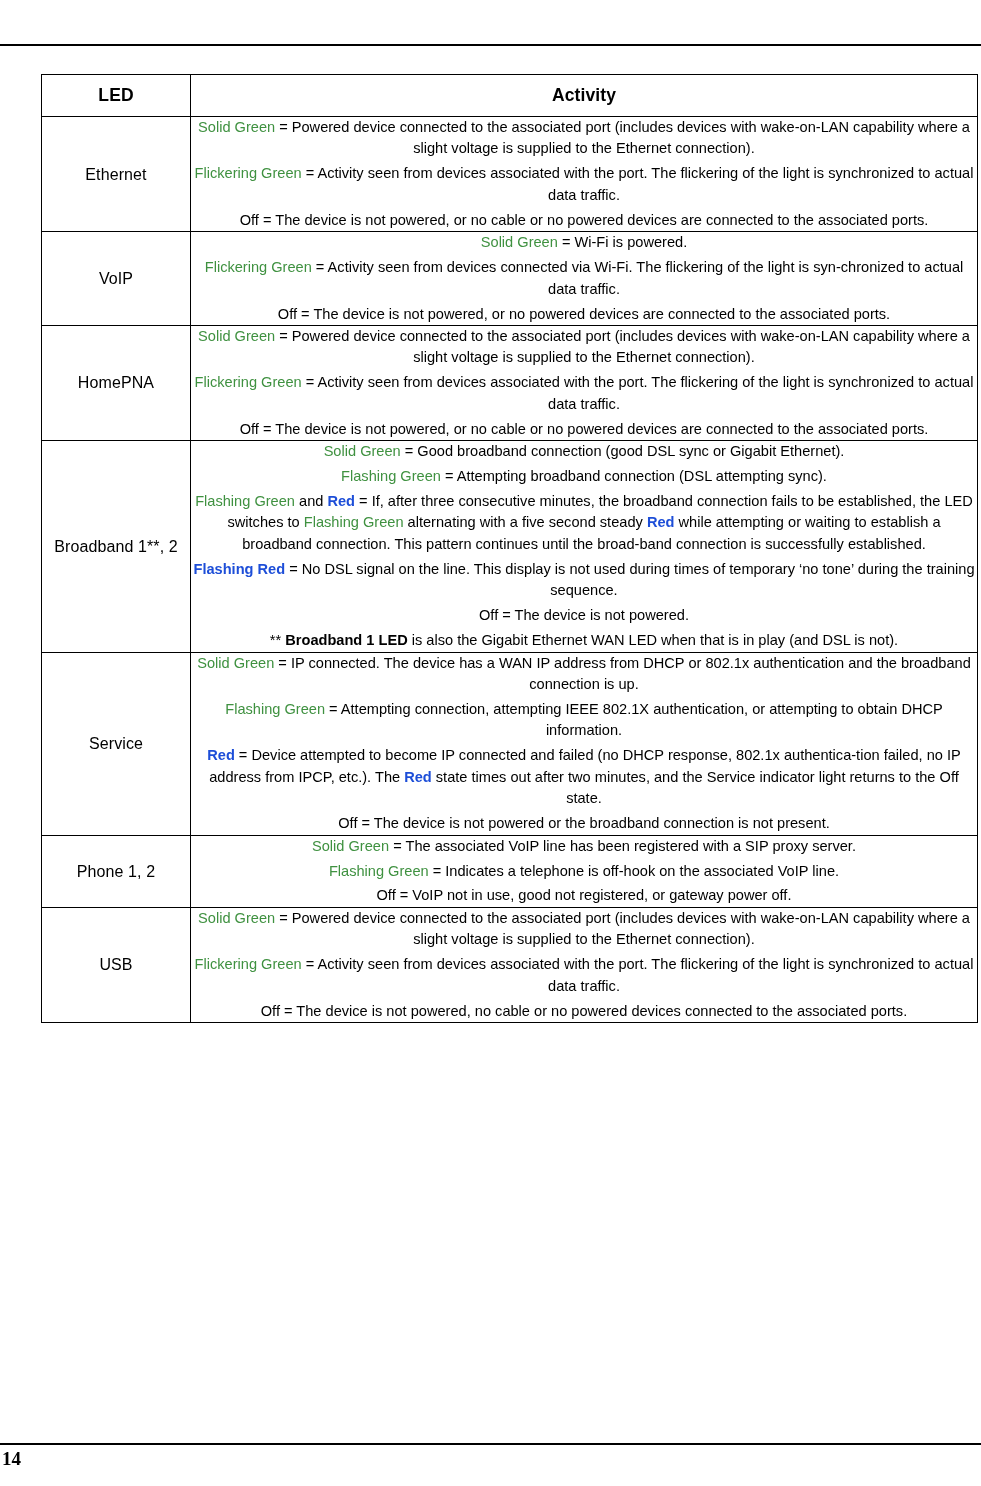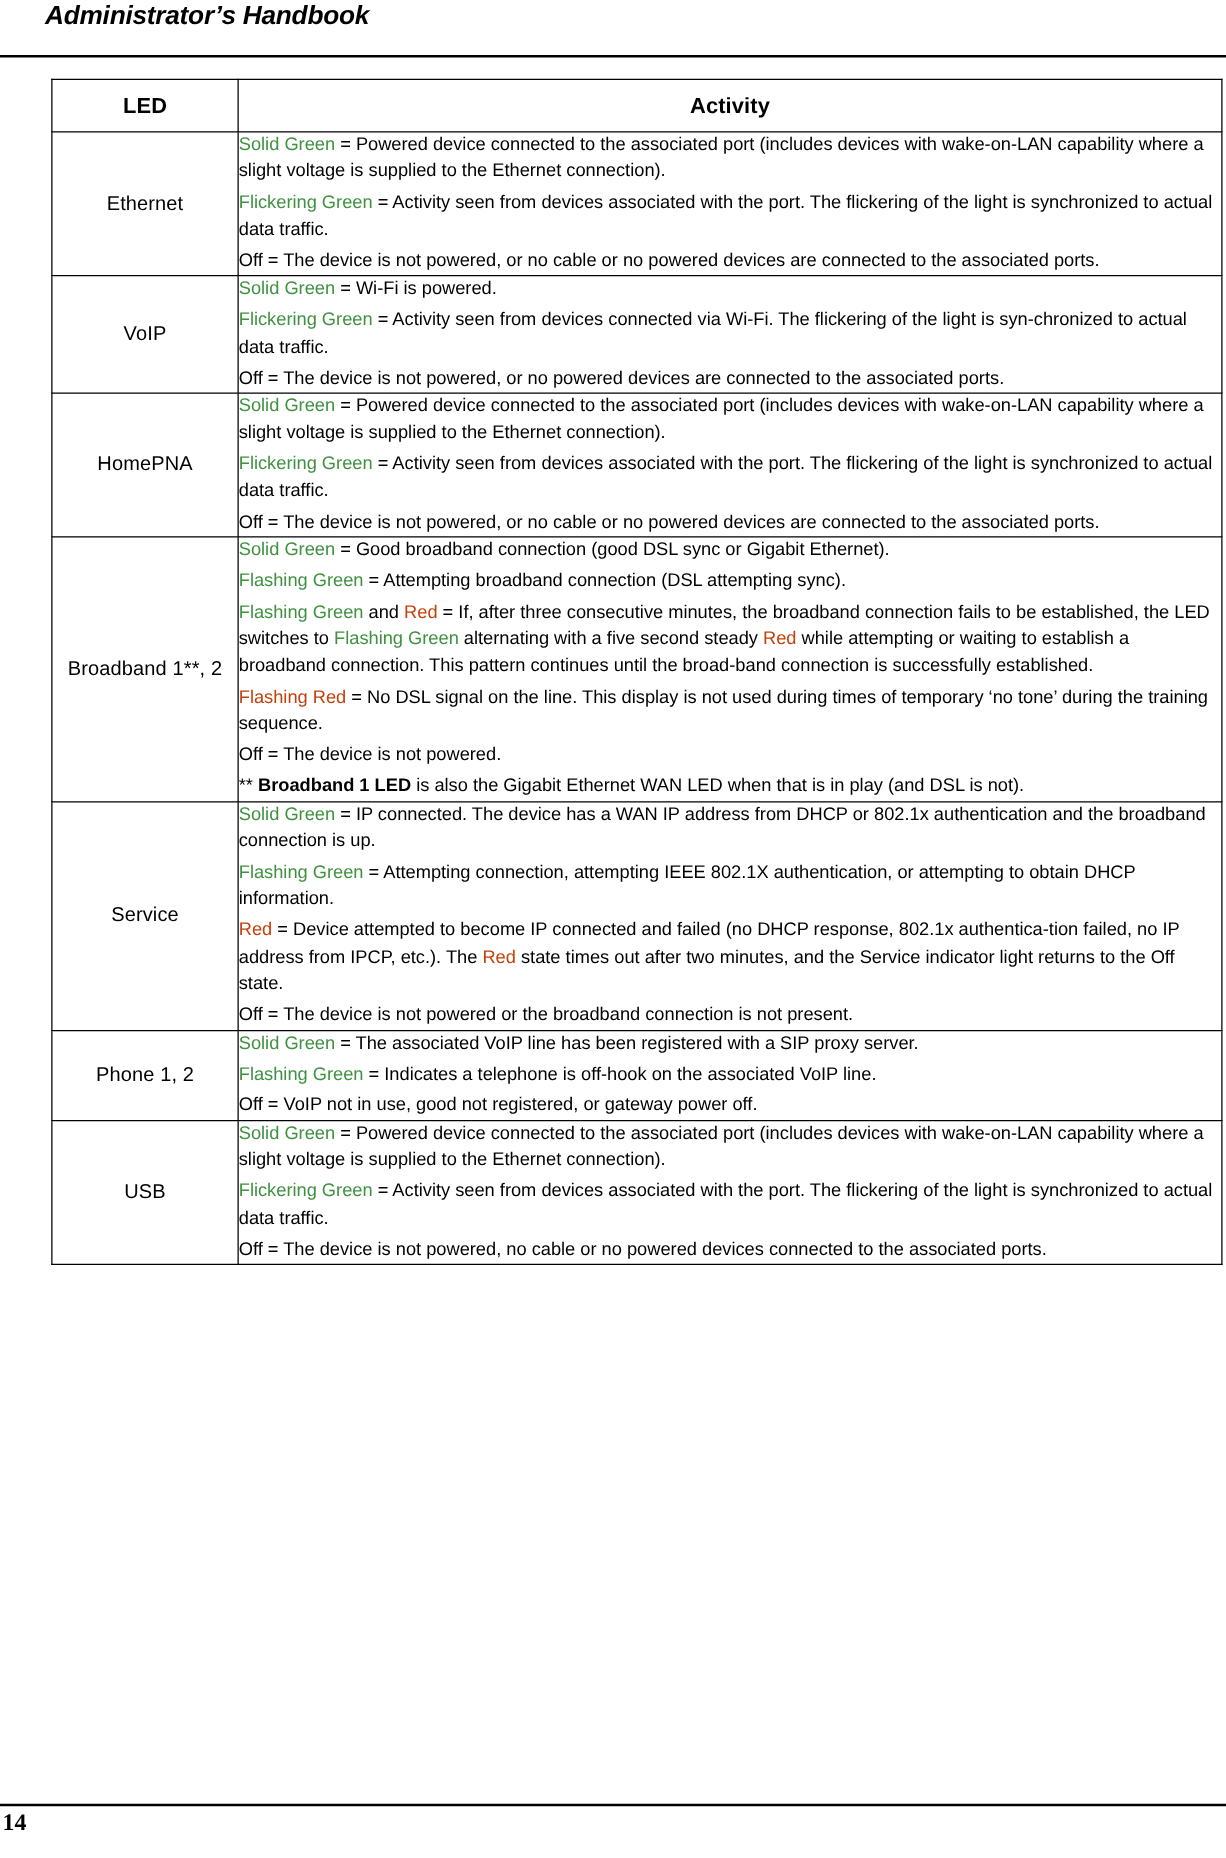--- a/index.html
+++ b/index.html
@@ -41,21 +41,21 @@
     top: 44px;
     width: 981px;
     height: 0;
     border-top: 2.2px solid #000000;
   }
 
   
   #led-table {
     position: absolute;
     left: 41px;
-    top: 63px;
+    top: 74px;
     width: 936px;
     border-collapse: collapse;
     table-layout: fixed;
   }
   #led-table col.c-led   { width: 149px; }
   #led-table col.c-act   { width: 787px; }
 
   #led-table th,
   #led-table td {
     border: 1.4px solid #000000;
@@ -82,30 +82,30 @@
     line-height: 1.32;
     padding: 2px 4px;
     letter-spacing: 0.1px;
   }
 
   
   .activity {
     padding: 8px 12px 9px 11px;
     font-size: 14.6px;
     line-height: 1.47;
-    text-align: left;
+    text-align: center;
   }
   .activity p {
     margin: 0 0 3.5px 0;
     padding: 0;
   }
   .activity p:last-child { margin-bottom: 0; }
 
   .g { color: #3f9140; }
-  .r { color: #c2410c; }
+  .r { color: #1d4ed8; font-weight: bold; }
   .b { font-weight: bold; }
 
   
   #page-footer {
     position: absolute;
     left: 0;
     top: 1443px;
     width: 981px;
   }
   #footer-rule {
@@ -122,21 +122,20 @@
     top: 5px;
     font-size: 19px;
     font-weight: bold;
     font-family: Liberation Serif, serif;
   }
 </style>
 </head>
 <body>
 
 <div id="page-header">
-  <div id="header-title">Administrator’s Handbook</div>
   <div id="header-rule"></div>
 </div>
 
 <table id="led-table">
   <colgroup>
     <col class="c-led">
     <col class="c-act">
   </colgroup>
   <thead>
     <tr>

